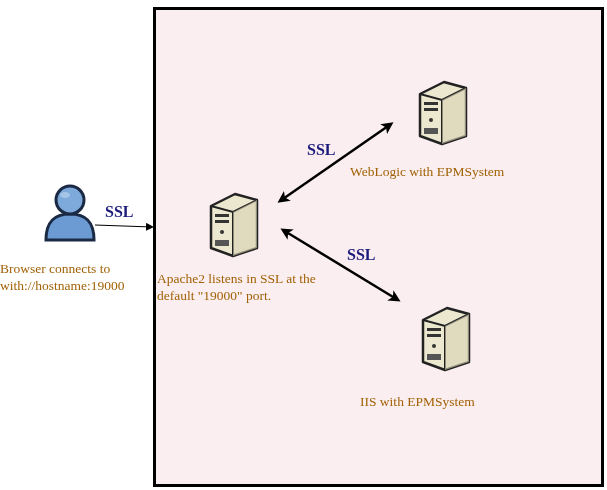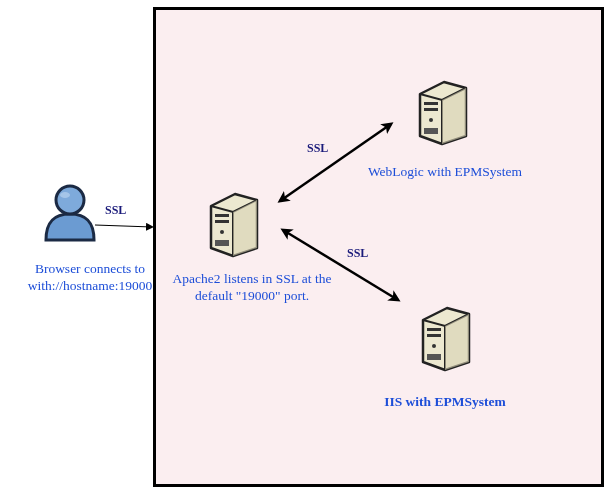--- a/index.html
+++ b/index.html
@@ -1,19 +1,19 @@
 <!DOCTYPE html>
 <html><head>
 <meta charset="utf-8">
 <style>
   html,body{margin:0;padding:0;background:#ffffff;}
   body{width:607px;height:490px;position:relative;overflow:hidden;font-family:"Liberation Serif","DejaVu Serif",serif;}
   .zone{position:absolute;left:153px;top:7px;width:445px;height:474px;background:#fbeef0;border-top:3px solid #000;border-left:3px solid #000;border-right:3px solid #000;border-bottom:3px solid #000;box-sizing:content-box;}
-  .lbl{position:absolute;font-size:13.5px;color:#1d4ed8;line-height:17px;text-align:center;white-space:nowrap;}
-  .ssl{position:absolute;font-family:"Liberation Serif","DejaVu Serif",serif;font-weight:bold;font-size:12px;color:#1a1a7a;text-align:right;}
+  .lbl{position:absolute;font-size:13.5px;color:#a16207;line-height:17px;white-space:nowrap;}
+  .ssl{position:absolute;font-family:"Liberation Serif","DejaVu Serif",serif;font-weight:bold;font-size:16px;color:#1a1a7a;text-align:right;}
   svg.lines{position:absolute;left:0;top:0;}
   .icon{position:absolute;}
 </style>
 </head>
 <body>
 
 <div class="zone"></div>
 
 <svg class="lines" width="607" height="490">
   <defs>
@@ -76,13 +76,13 @@
   <div>Browser connects to</div>
   <div>with://hostname:19000</div>
 </div>
 
 <div class="lbl" style="left:157px;top:270px;width:190px;">
   <div>Apache2 listens in SSL at the</div>
   <div>default "19000" port.</div>
 </div>
 
 <div class="lbl" style="left:350px;top:163px;width:190px;">WebLogic with EPMSystem</div>
-<div class="lbl" style="left:360px;top:393px;width:170px;font-weight:bold;">IIS with EPMSystem</div>
+<div class="lbl" style="left:360px;top:393px;width:170px;">IIS with EPMSystem</div>
 
 </body></html>

